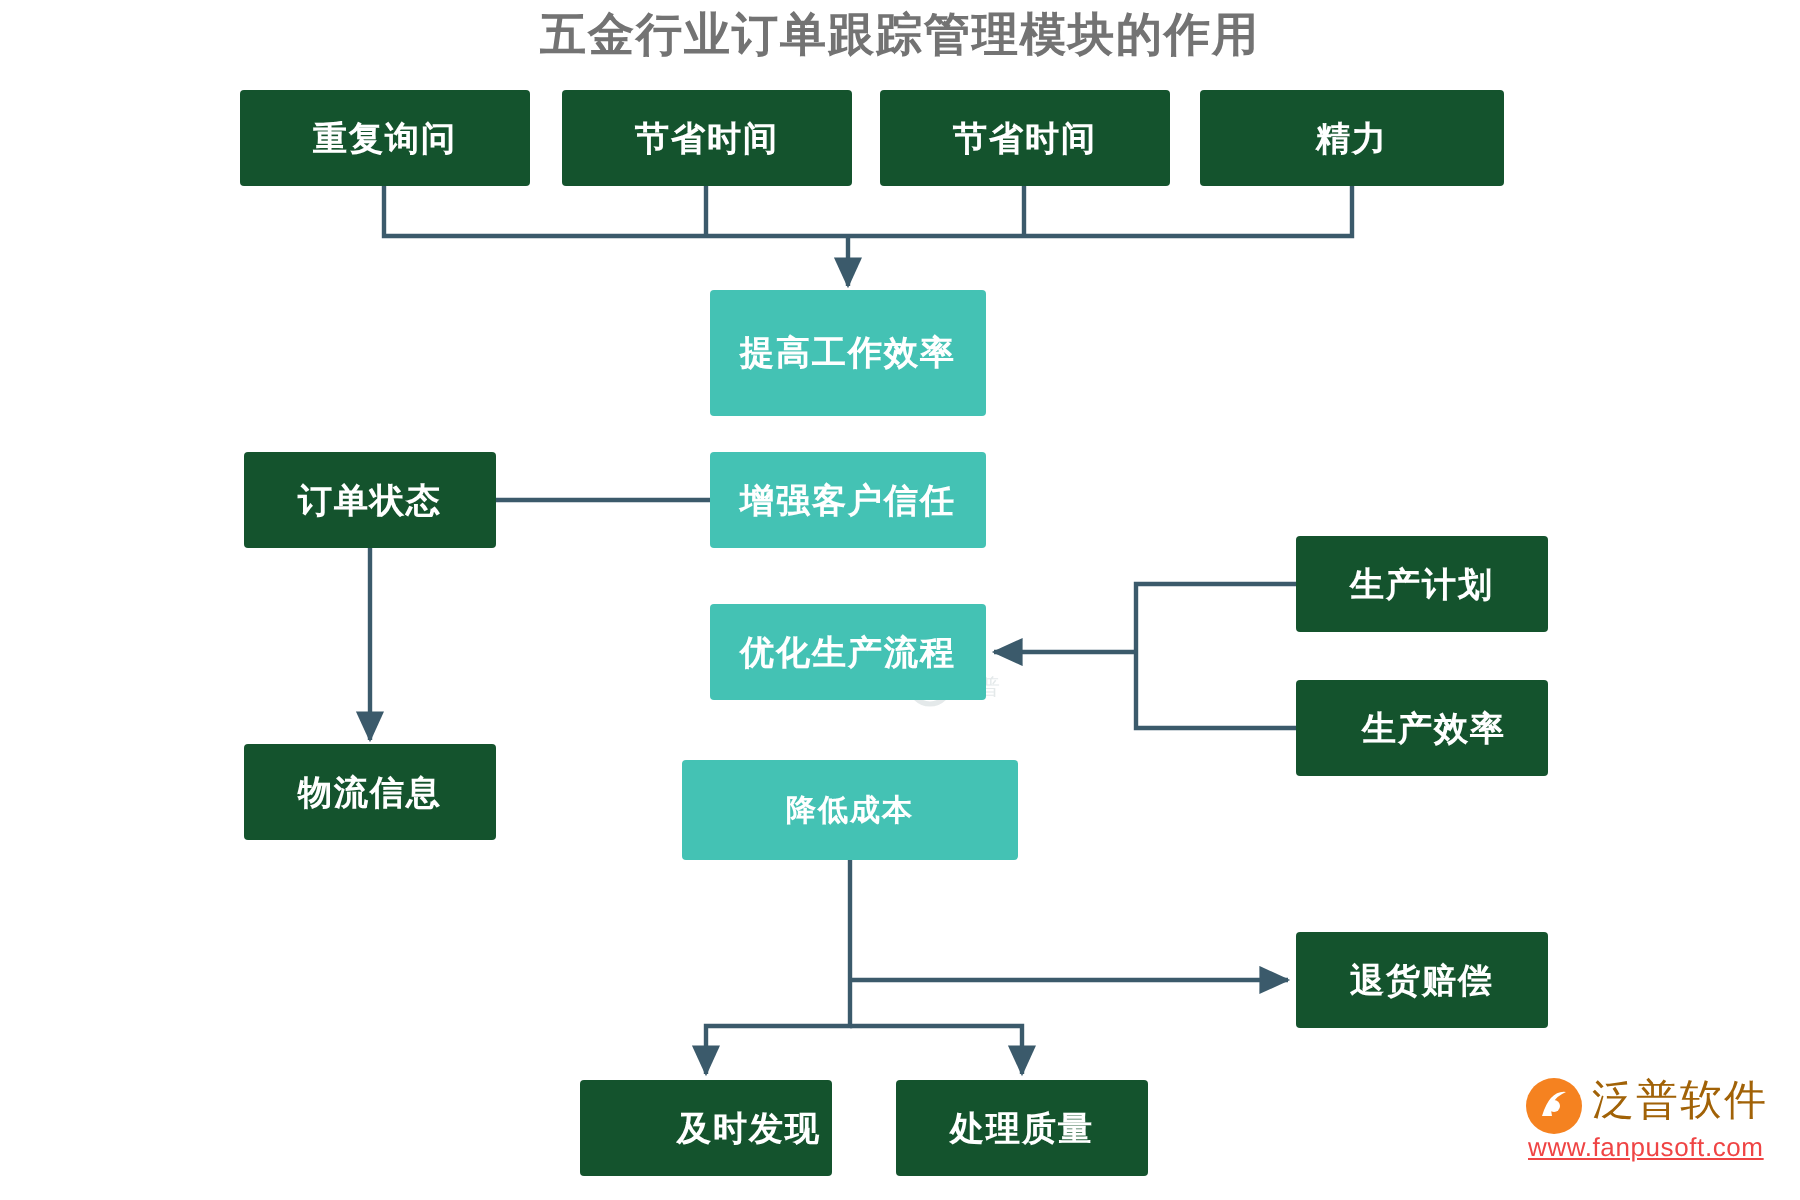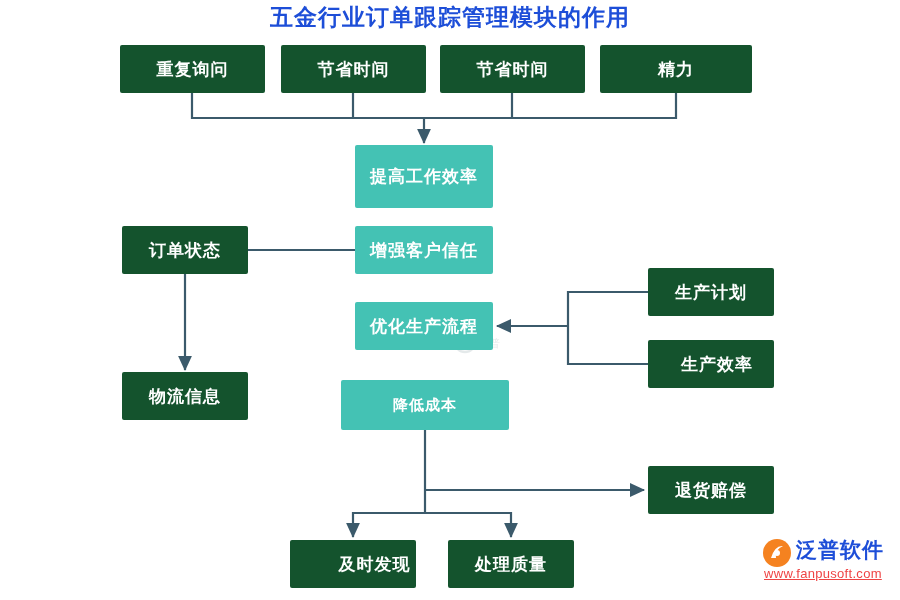--- a/index.html
+++ b/index.html
@@ -26,21 +26,21 @@
     height: 600px;
   }
   .title {
     position: absolute;
     left: 0;
     top: 2px;
     width: 900px;
     text-align: center;
     font-size: 23px;
     font-weight: bold;
-    color: #1d4ed8;
+    color: #737373;
     letter-spacing: 1px;
     white-space: nowrap;
   }
   .node {
     position: absolute;
     box-sizing: border-box;
     display: flex;
     align-items: center;
     justify-content: center;
     font-size: 17px;
@@ -79,22 +79,22 @@
     left: 0;
     top: 2px;
     width: 30px;
     height: 30px;
   }
   .logo-text {
     position: absolute;
     left: 34px;
     top: 0px;
     font-size: 21px;
-    font-weight: bold;
-    color: #1d4ed8;
+    font-weight: normal;
+    color: #a16207;
     letter-spacing: 1px;
     white-space: nowrap;
   }
   .logo-url {
     position: absolute;
     left: 2px;
     top: 30px;
     font-size: 13px;
     color: #ef4444;
     letter-spacing: 0.3px;

